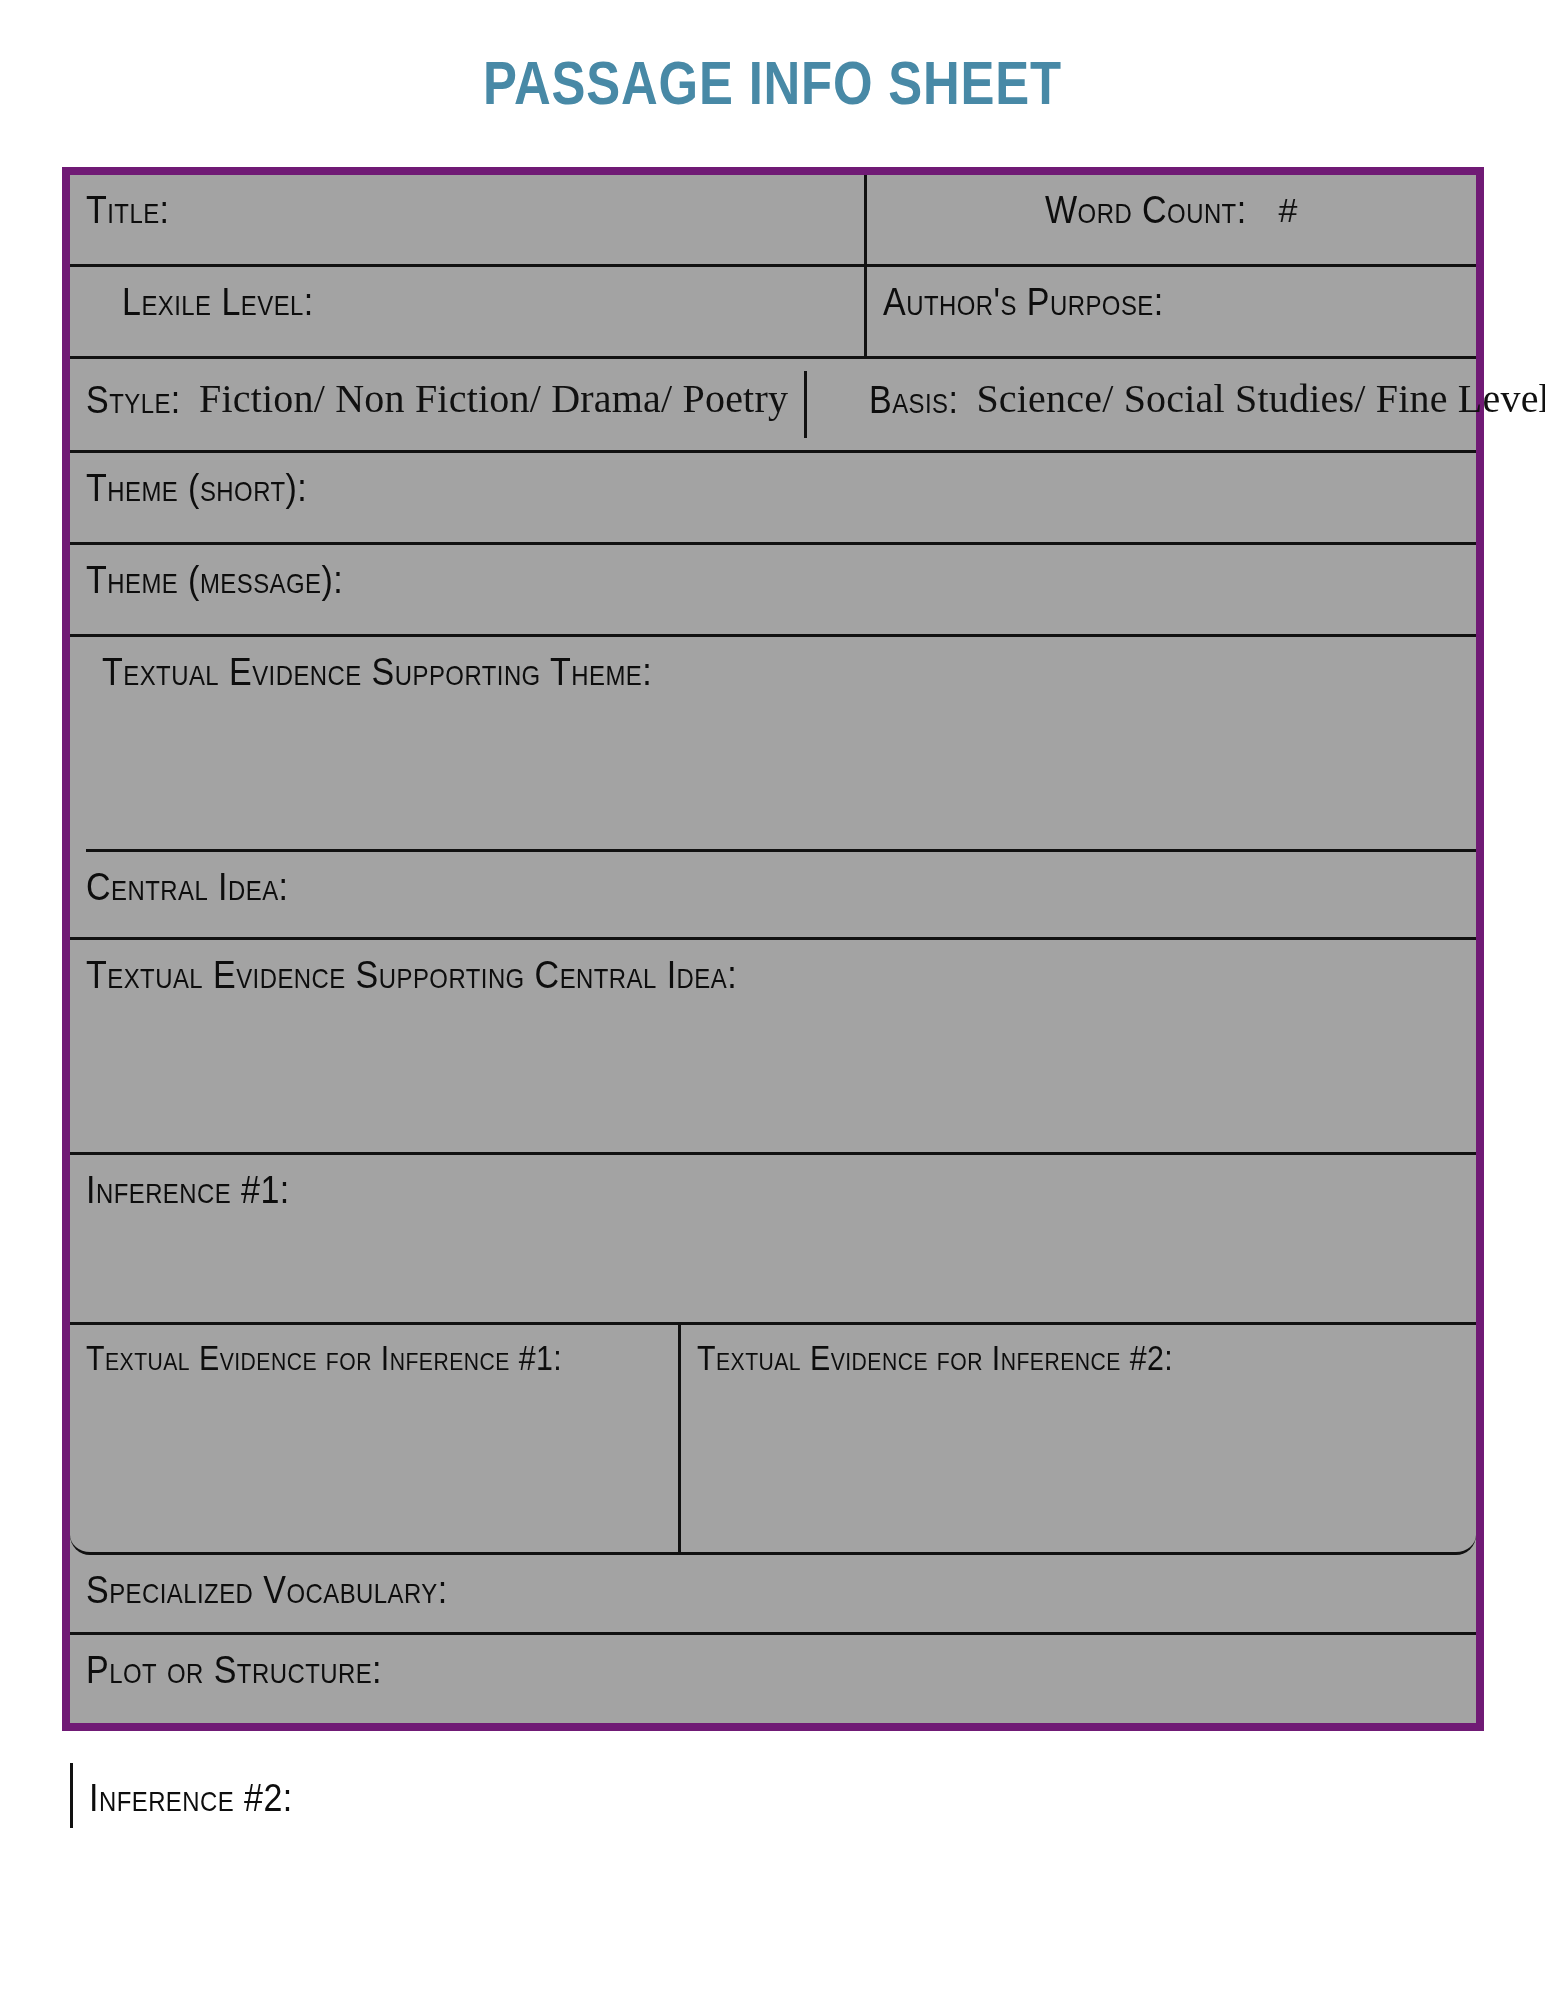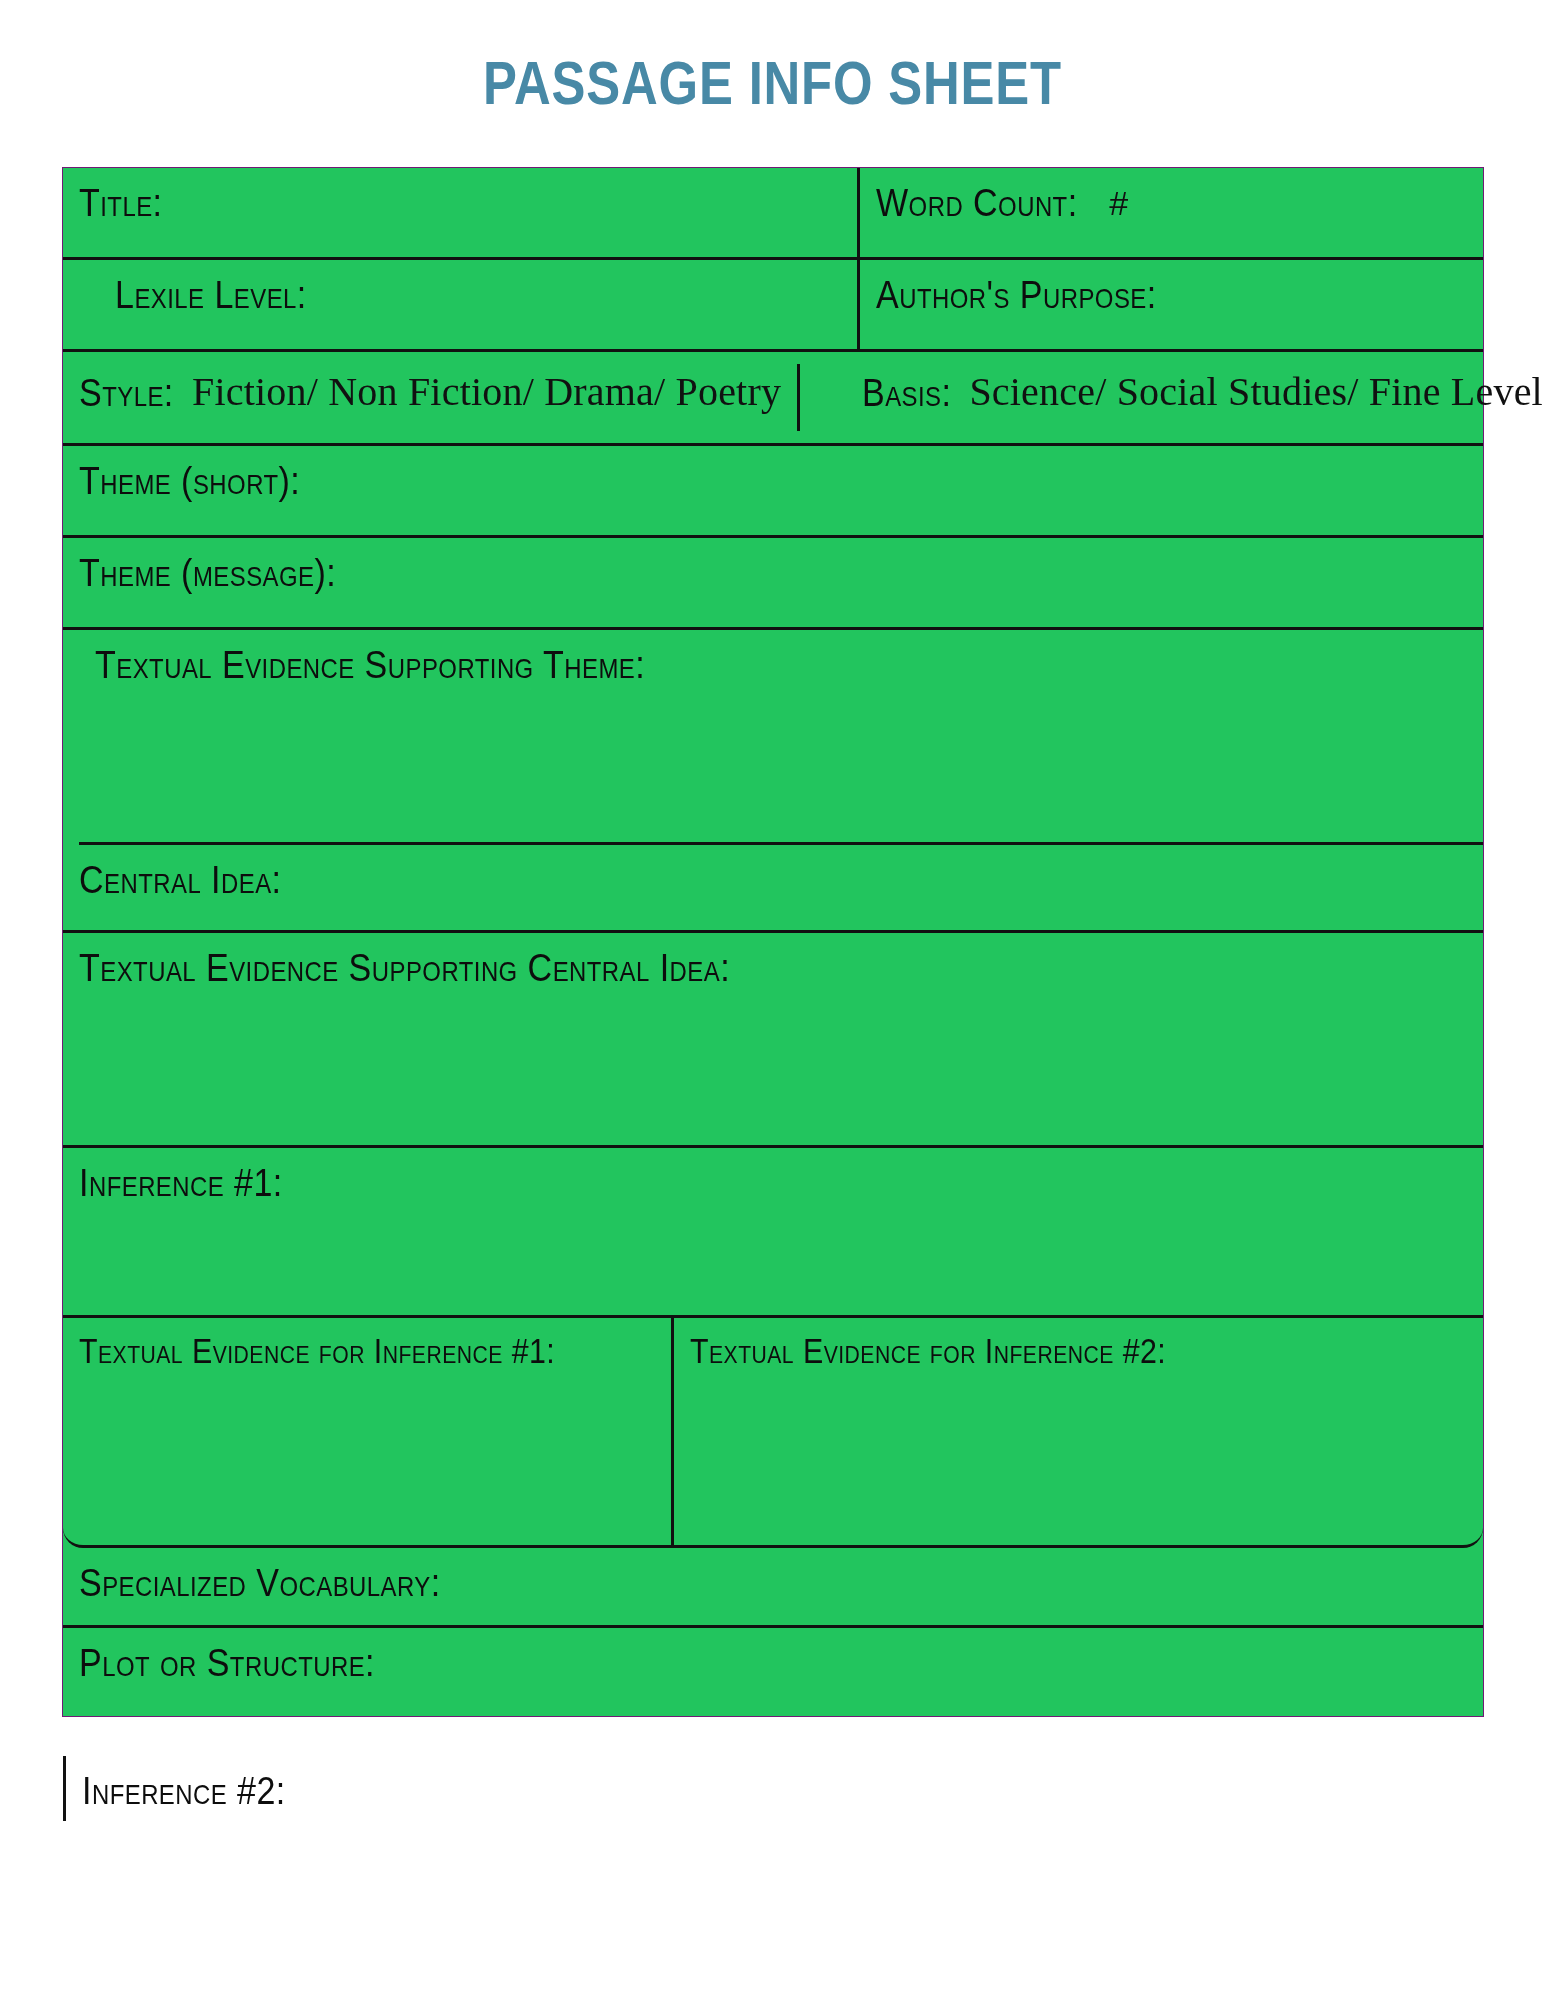--- a/index.html
+++ b/index.html
@@ -41,23 +41,23 @@
     transform-origin: center center;
     white-space: nowrap;
   }
 
   
   .sheet {
     position: absolute;
     left: 62px;
     top: 167px;
     width: 1422px;
-    border: 1px solid #701a75;
-    box-sizing: border-box;
-    background: #22c55e;
+    border: 8px solid #701a75;
+    box-sizing: border-box;
+    background: #a3a3a3;
   }
 
   .row {
     display: flex;
     border-bottom: 3px solid #111111;
     box-sizing: border-box;
   }
   .row:last-child { border-bottom: none; }
 
   .cell {
@@ -89,20 +89,21 @@
     font-size: 40px;
     color: #111111;
     letter-spacing: 0.2px;
     margin-left: 10px;
   }
 
   .inline {
     display: flex;
     align-items: baseline;
     white-space: nowrap;
+    justify-content: center;
   }
 
   
   .h-title   { height: 92px; }
   .h-lexile  { height: 92px; }
   .h-style   { height: 94px; }
   .h-theme   { height: 92px; }
   .h-evid    { height: 215px; margin-left: 16px; }
   .h-central { height: 88px; }
   .h-evid2   { height: 215px; }

